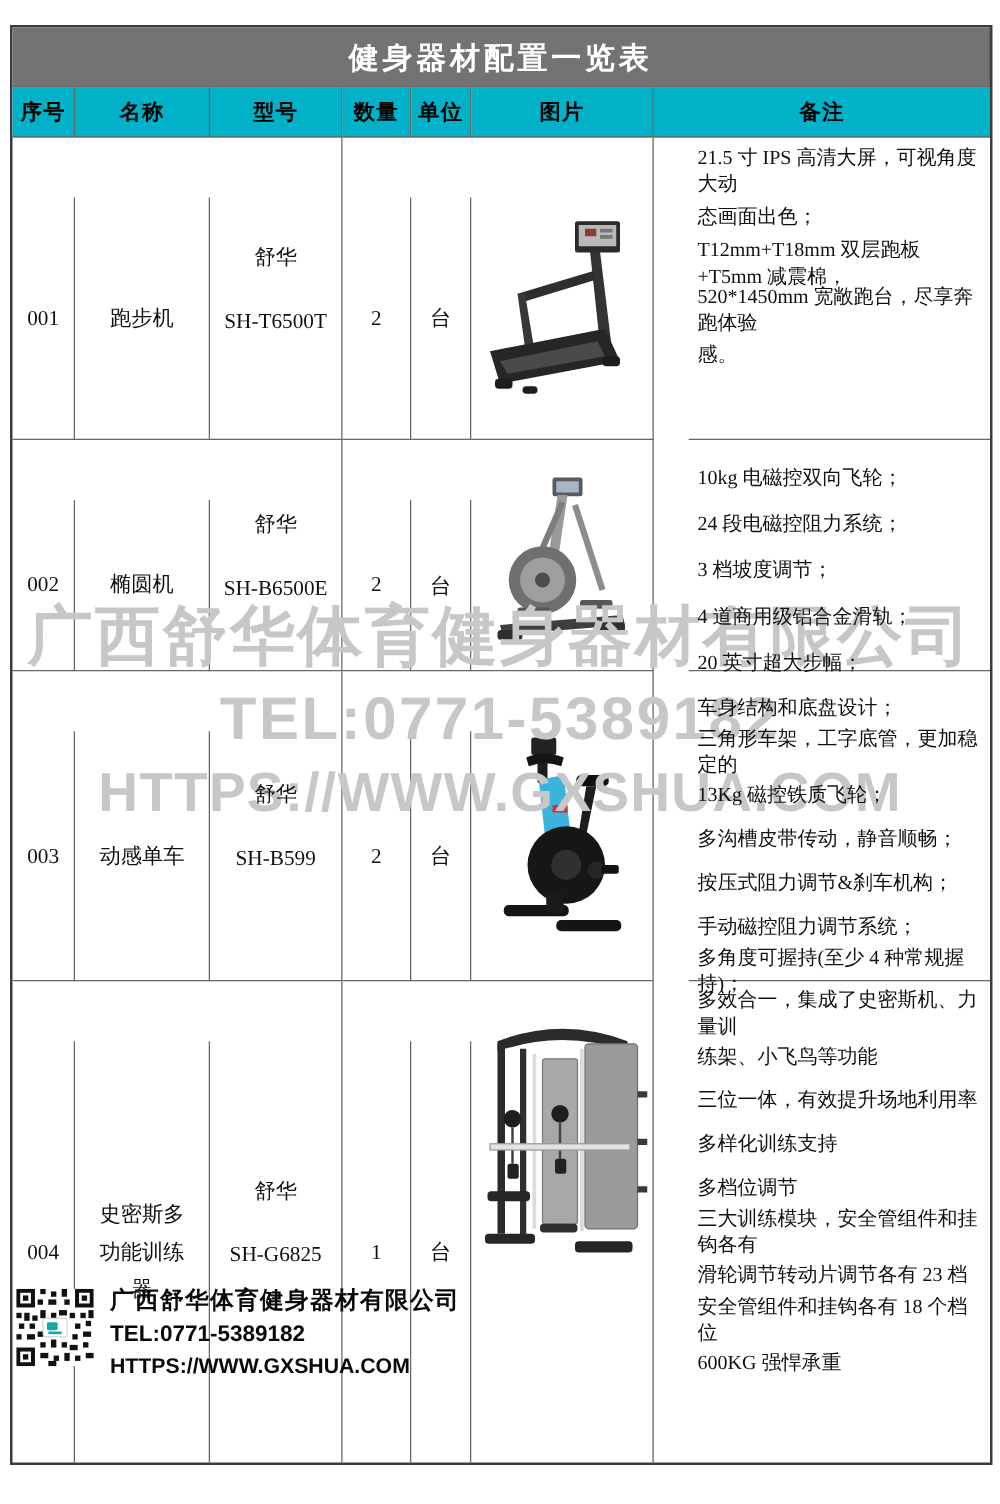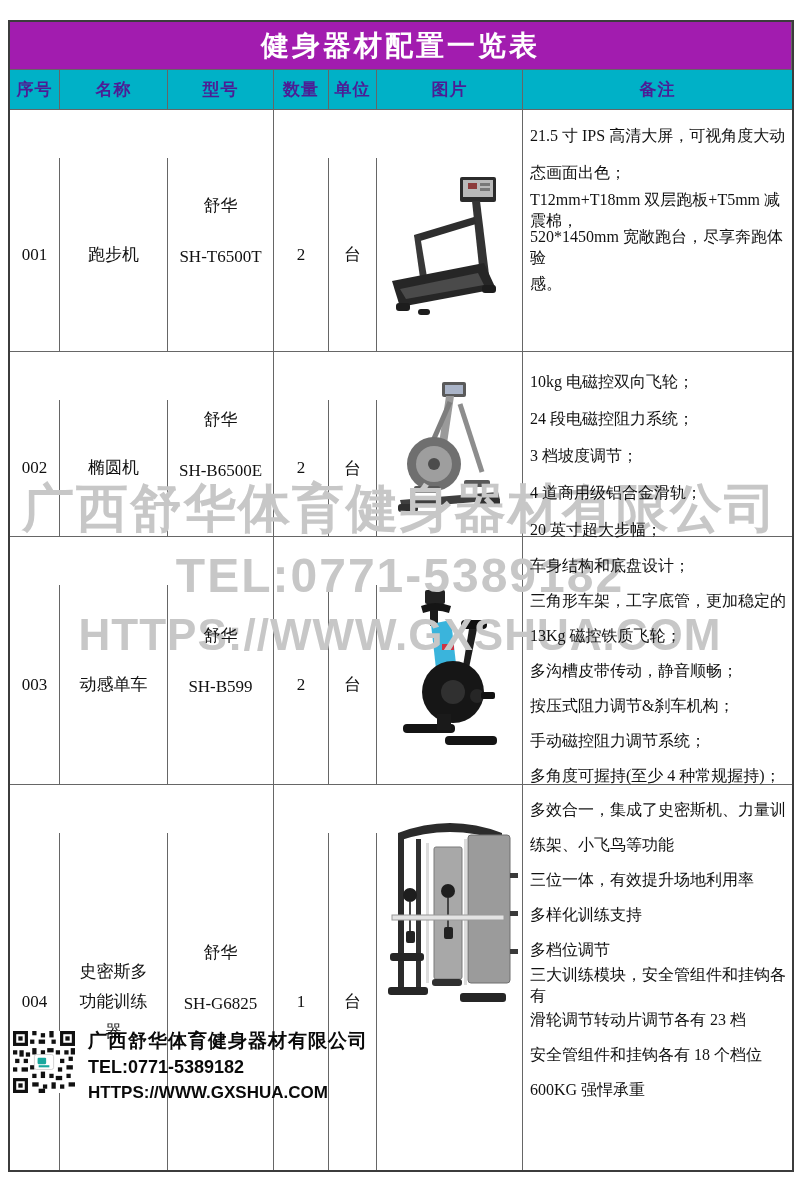--- a/index.html
+++ b/index.html
@@ -14,41 +14,41 @@
     grid-template-columns:50px 108px 106px 55px 48px 146px 269px;
     grid-template-rows:48px 40px 242px 185px 248px 385px;
     background:transparent;
   }
   .cell { border-right:1px solid #666; border-bottom:1px solid #666; position:relative; }
   .cell.lastcol { border-right:none; }
   .cell.lastrow { border-bottom:none; }
 
   .title-cell {
     grid-column:1 / span 7;
-    background:#a21caf; color:#ffffff;
+    background:#737373; color:#ffffff;
     display:flex; align-items:center; justify-content:center;
     font-family:"Liberation Sans","DejaVu Sans",sans-serif;
-    font-weight:bold; font-size:28px; letter-spacing:3px;
+    font-weight:bold; font-size:24px; letter-spacing:3px;
   }
   .head-cell {
-    background:#00b1c7; color:#4c1d95;
+    background:#00b1c7; color:#000000;
     display:flex; align-items:center; justify-content:center;
     font-family:"Liberation Sans","DejaVu Sans",sans-serif;
     font-weight:bold; font-size:17px; letter-spacing:1px;
   }
 
   .cc { display:flex; align-items:center; justify-content:center; text-align:center;
         font-size:17px; color:#111;margin-top:48px; }
   .c-name { padding:0 14px; line-height:30px; }
   .c-model { display:flex; flex-direction:column; align-items:center; justify-content:center;
              row-gap:30px; font-size:17px; color:#111; text-align:center; }
   .c-img { display:flex; align-items:center; justify-content:center; }
   .c-img svg { position:relative; z-index:2; }
 
-  .c-remarks { padding:8px 6px 0 7px; font-size:16px; color:#111; }
+  .c-remarks { padding:8px 6px 0 7px; font-size:16px; color:#111;margin-left:28px; }
   .c-remarks .rline { height:37px; display:flex; align-items:center; position:relative; z-index:4; }
   .c-remarks.tight .rline { height:35px; }
   .c-remarks.pt { padding-top:12px; }
 
   .ztxt { position:relative; z-index:4; }
 
   
   .wm { position:absolute; left:0; width:800px; text-align:center; z-index:3;
         color:#c7c7c7; font-family:"Liberation Sans","DejaVu Sans",sans-serif;
         font-weight:bold; pointer-events:none; white-space:nowrap; }

